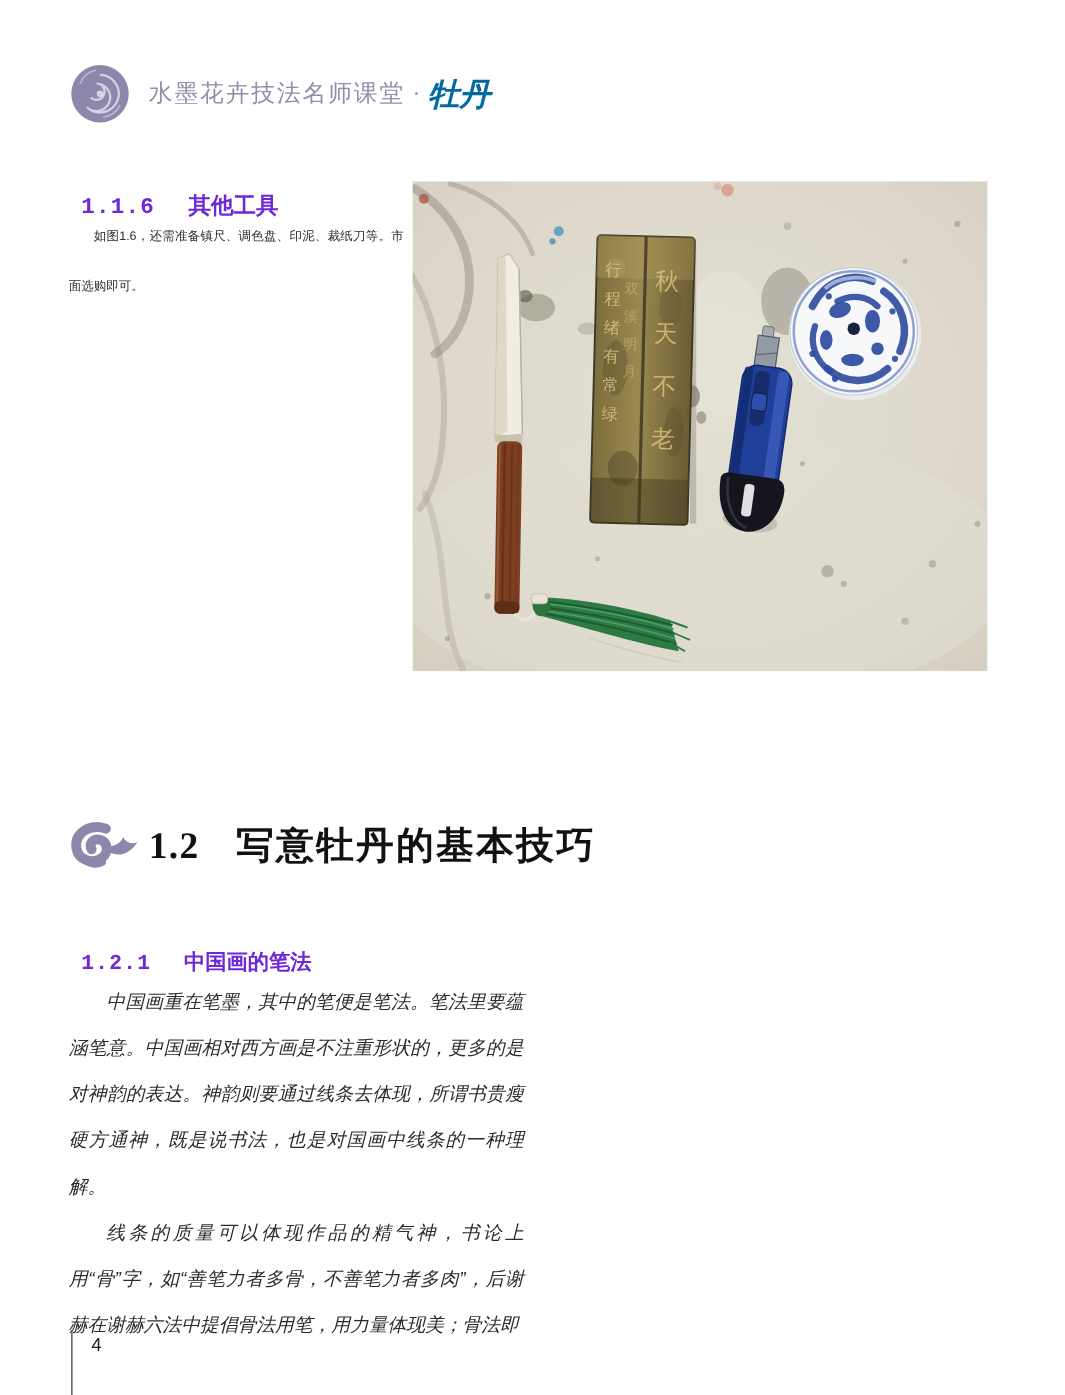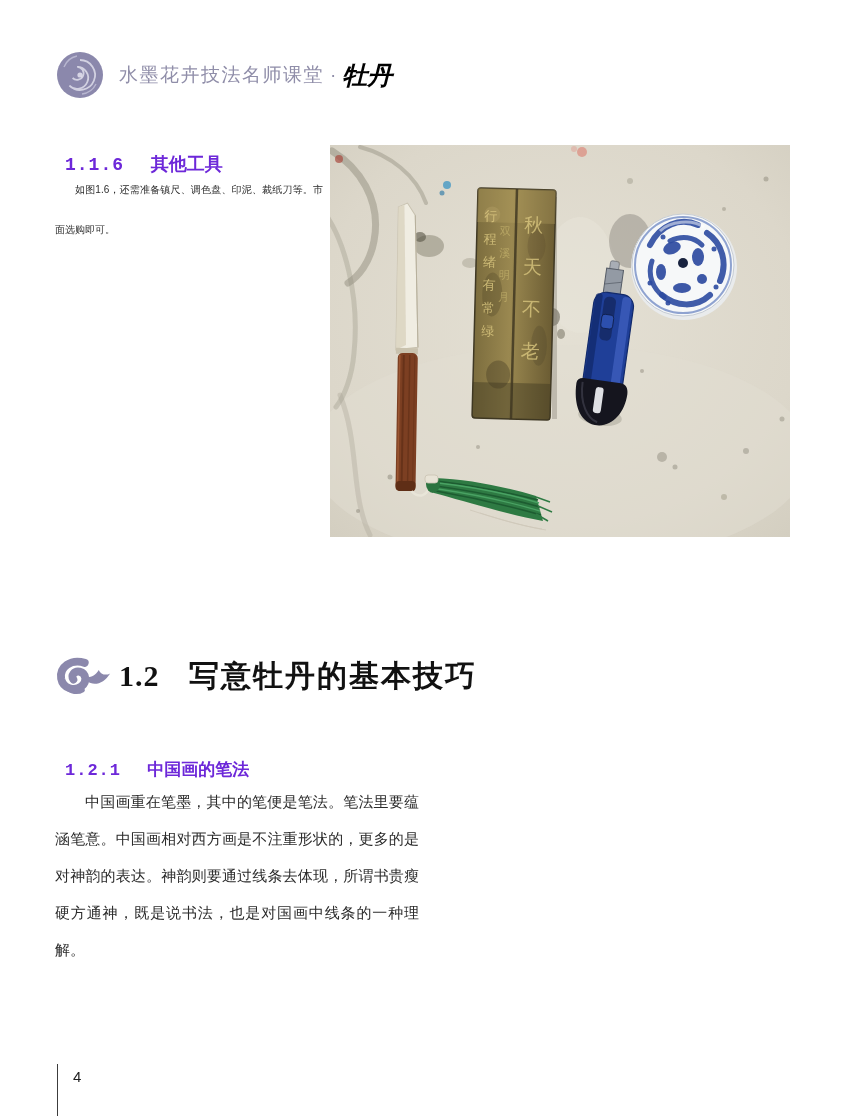--- a/index.html
+++ b/index.html
@@ -4,21 +4,21 @@
 <style>
   html,body{margin:0;padding:0;}
   body{width:852px;height:1116px;background:#ffffff;font-family:"Liberation Sans","DejaVu Sans",sans-serif;color:#2e2e2e;}
   .page{position:relative;width:852px;height:1116px;background:#fff;overflow:hidden;}
 
   
   .hdr{position:absolute;left:55px;top:50px;display:flex;align-items:center;}
   .seal{width:50px;height:50px;flex:0 0 auto;}
   .hdr-series{margin-left:14px;font-size:19px;letter-spacing:1.5px;color:#908ea9;text-align:center;}
   .hdr-dot{margin:0 6px;font-size:19px;color:#908ea9;}
-  .hdr-vol{font-size:25px;font-weight:bold;font-style:italic;color:#000000;font-family:"Liberation Serif","DejaVu Serif",serif;text-align:center;}
+  .hdr-vol{font-size:25px;font-weight:bold;font-style:italic;color:#0369a1;font-family:"Liberation Serif","DejaVu Serif",serif;text-align:center;}
 
   
   .h-small{position:absolute;margin:10px;font-size:18px;font-weight:bold;color:#6d28d9;font-family:Liberation Mono, monospace;}
   .h-small .num{margin-right:16px;letter-spacing:1px;}
   .h116{left:55px;top:142px;}
   .h121{left:55px;top:748px;font-size:17px;}
 
   .p116{position:absolute;left:55px;top:170px;width:268px;margin:0;font-size:10px;line-height:40px;text-align:justify;text-indent:2em;color:#2b2b2b;}
 
   
@@ -31,21 +31,21 @@
   .s12{position:absolute;left:55px;top:653px;display:flex;align-items:center;}
   .cloud{width:56px;height:46px;flex:0 0 auto;}
   .s12 h2{margin:0 8px 0 8px;font-size:30px;font-weight:bold;color:#111;letter-spacing:2px;font-family:"Liberation Serif","DejaVu Serif",serif;}
   .s12 .num{margin-right:20px;letter-spacing:1px;}
 
   
   .cols{position:absolute;left:55px;top:783px;width:757px;display:flex;gap:16px;}
   .col{font-size:15px;line-height:37px;text-align:justify;color:#2b2b2b;}
   .col-left{width:364px;}
   .col-right{width:377px;}
-  .col p{margin:0;}
+  .col p{margin:0;font-style:italic;}
   .col p.indent{text-indent:2em;}
 
   
   .footer-rule{position:absolute;left:57px;top:1064px;width:1px;height:52px;background:#3c3c3c;}
   .page-num{position:absolute;left:73px;top:1068px;font-size:15px;color:#1e1e1e;}
 </style>
 </head>
 <body>
 
 <div class="page">
@@ -226,19 +226,20 @@
   </div>
 
   <h3 class="h-small h121">
     <span class="num">1.2.1</span>
     <span>中国画的笔法</span>
   </h3>
 
   <div class="cols">
     <div class="col col-left">
       <p class="indent">中国画重在笔墨，其中的笔便是笔法。笔法里要蕴涵笔意。中国画相对西方画是不注重形状的，更多的是对神韵的表达。神韵则要通过线条去体现，所谓书贵瘦硬方通神，既是说书法，也是对国画中线条的一种理解。</p>
+      <p class="indent">线条的质量可以体现作品的精气神，书论上用“骨”字，如“善笔力者多骨，不善笔力者多肉”，后谢赫在谢赫六法中提倡骨法用笔，用力量体现美；骨法即</p>
     </div>
   </div>
 
   <div class="footer-rule"></div>
   <span class="page-num">4</span>
 
 </div>
 
 </body></html>

